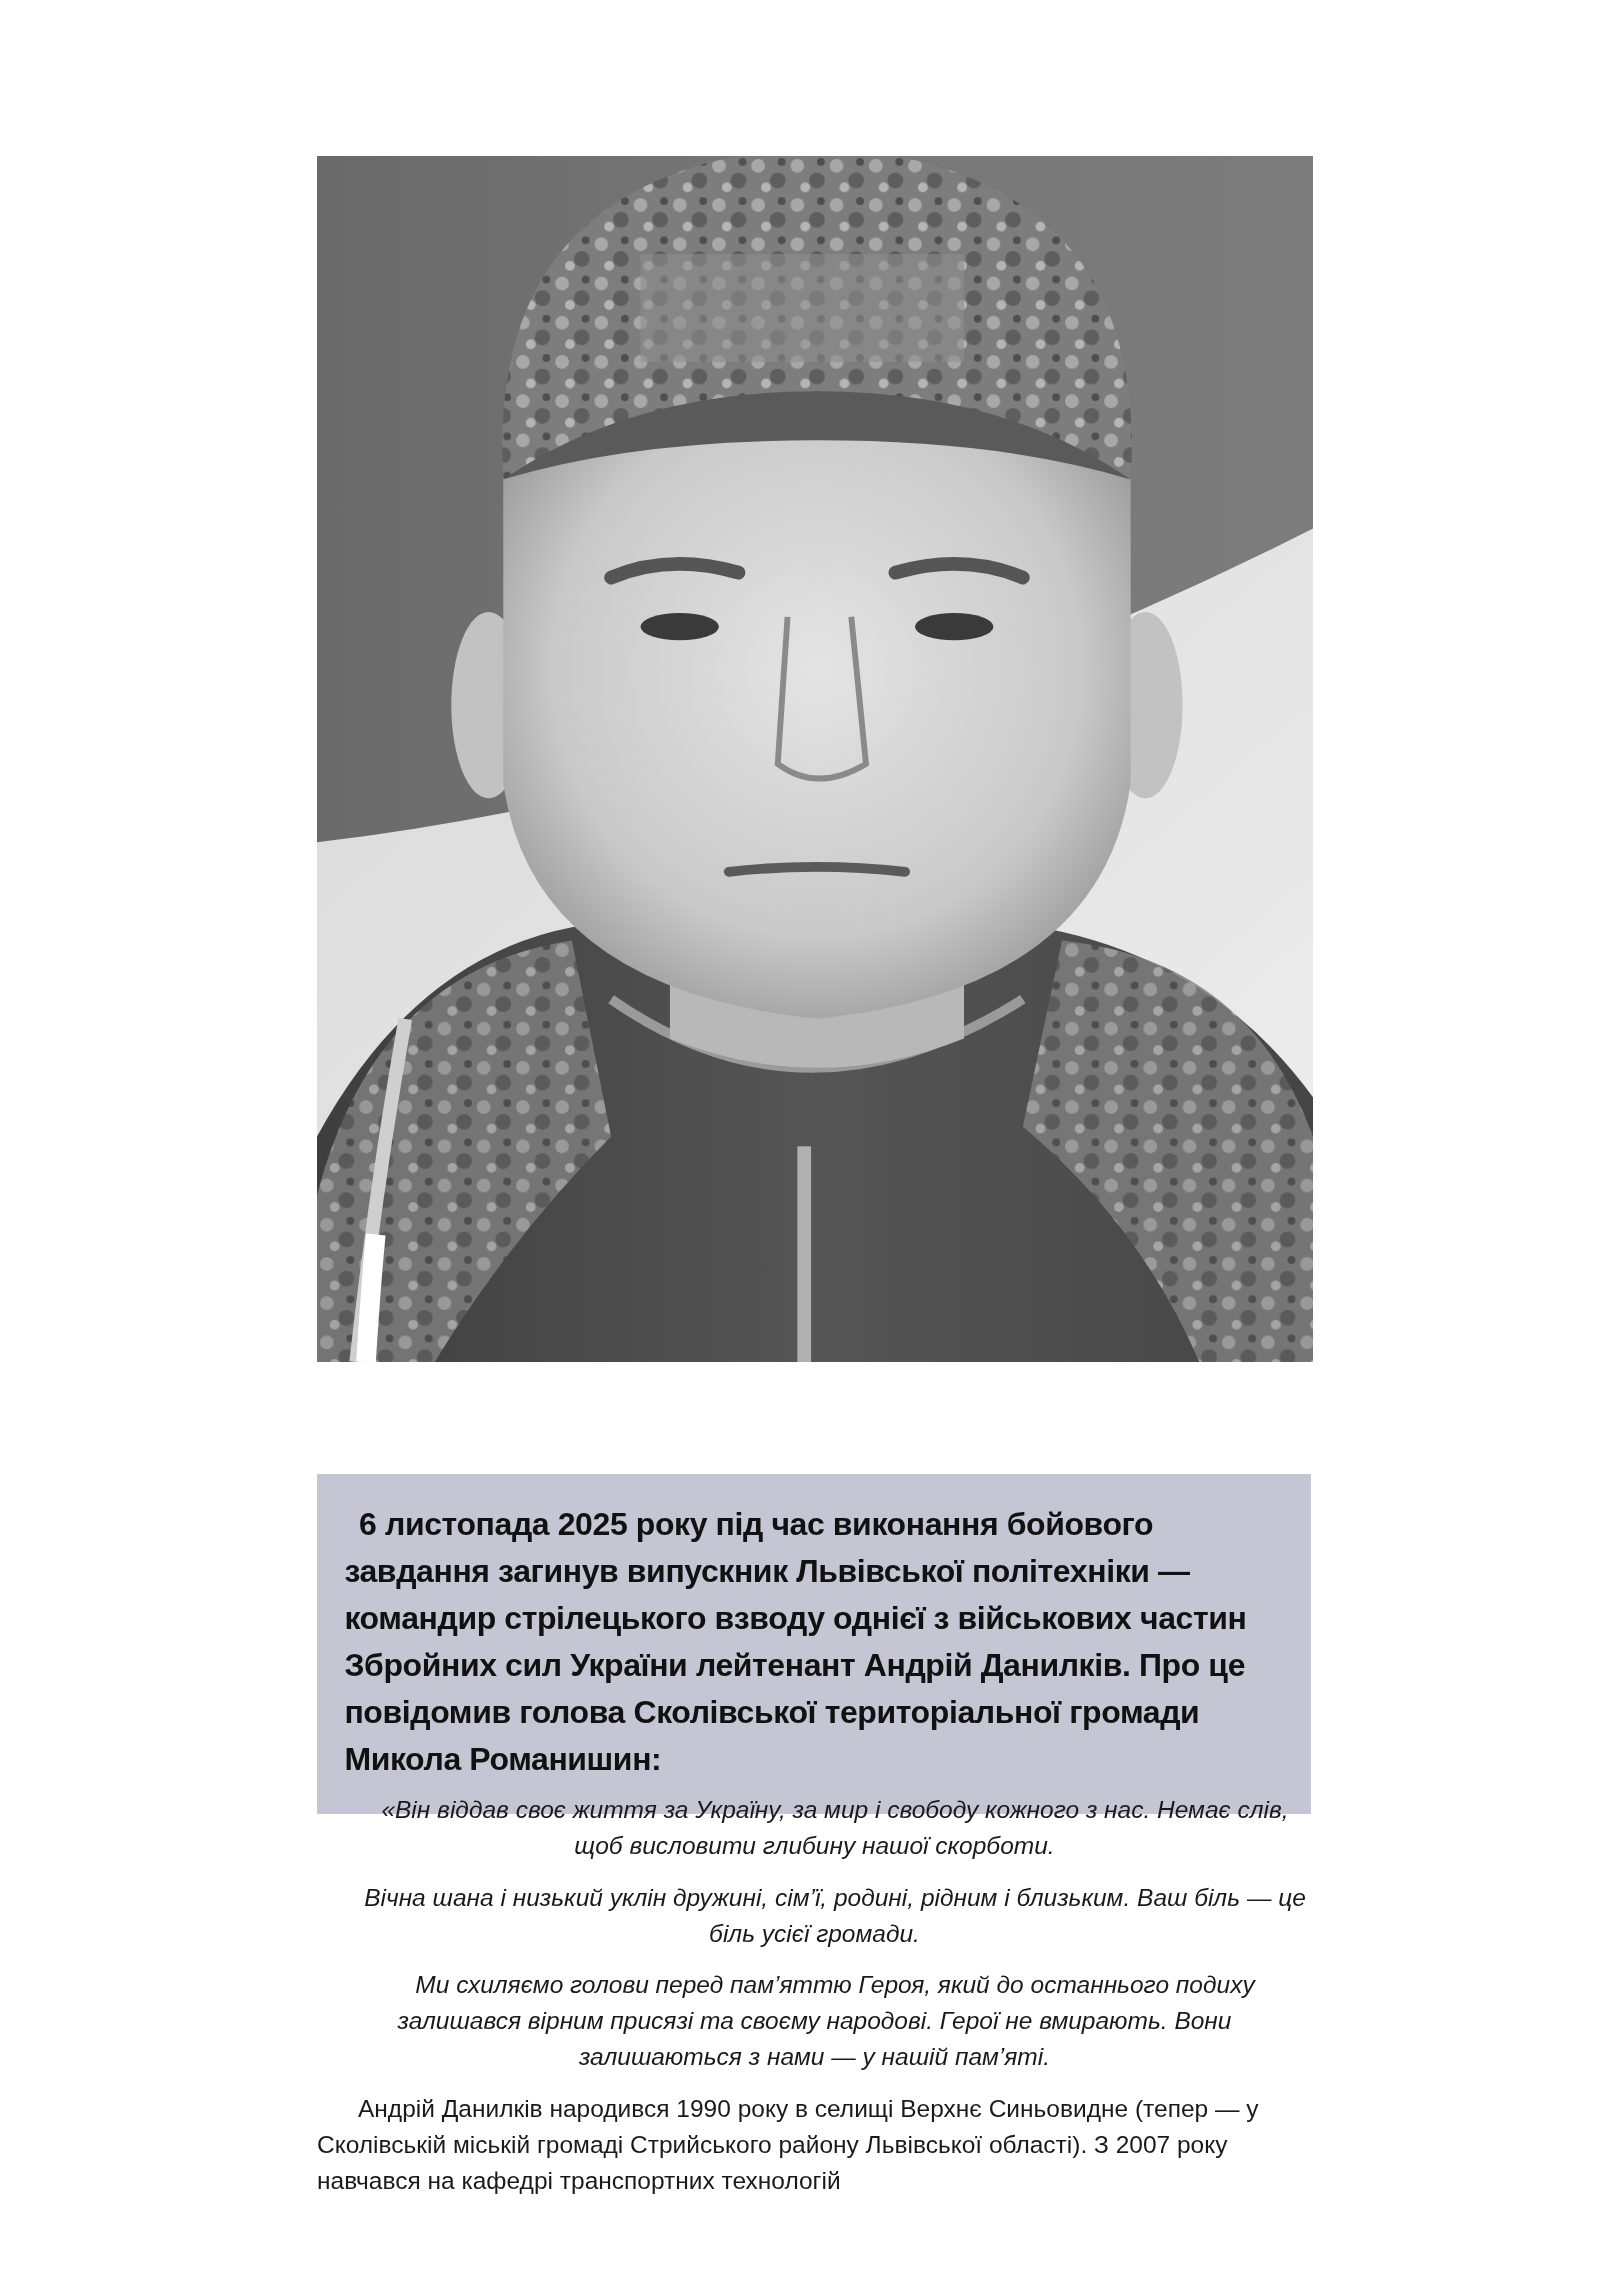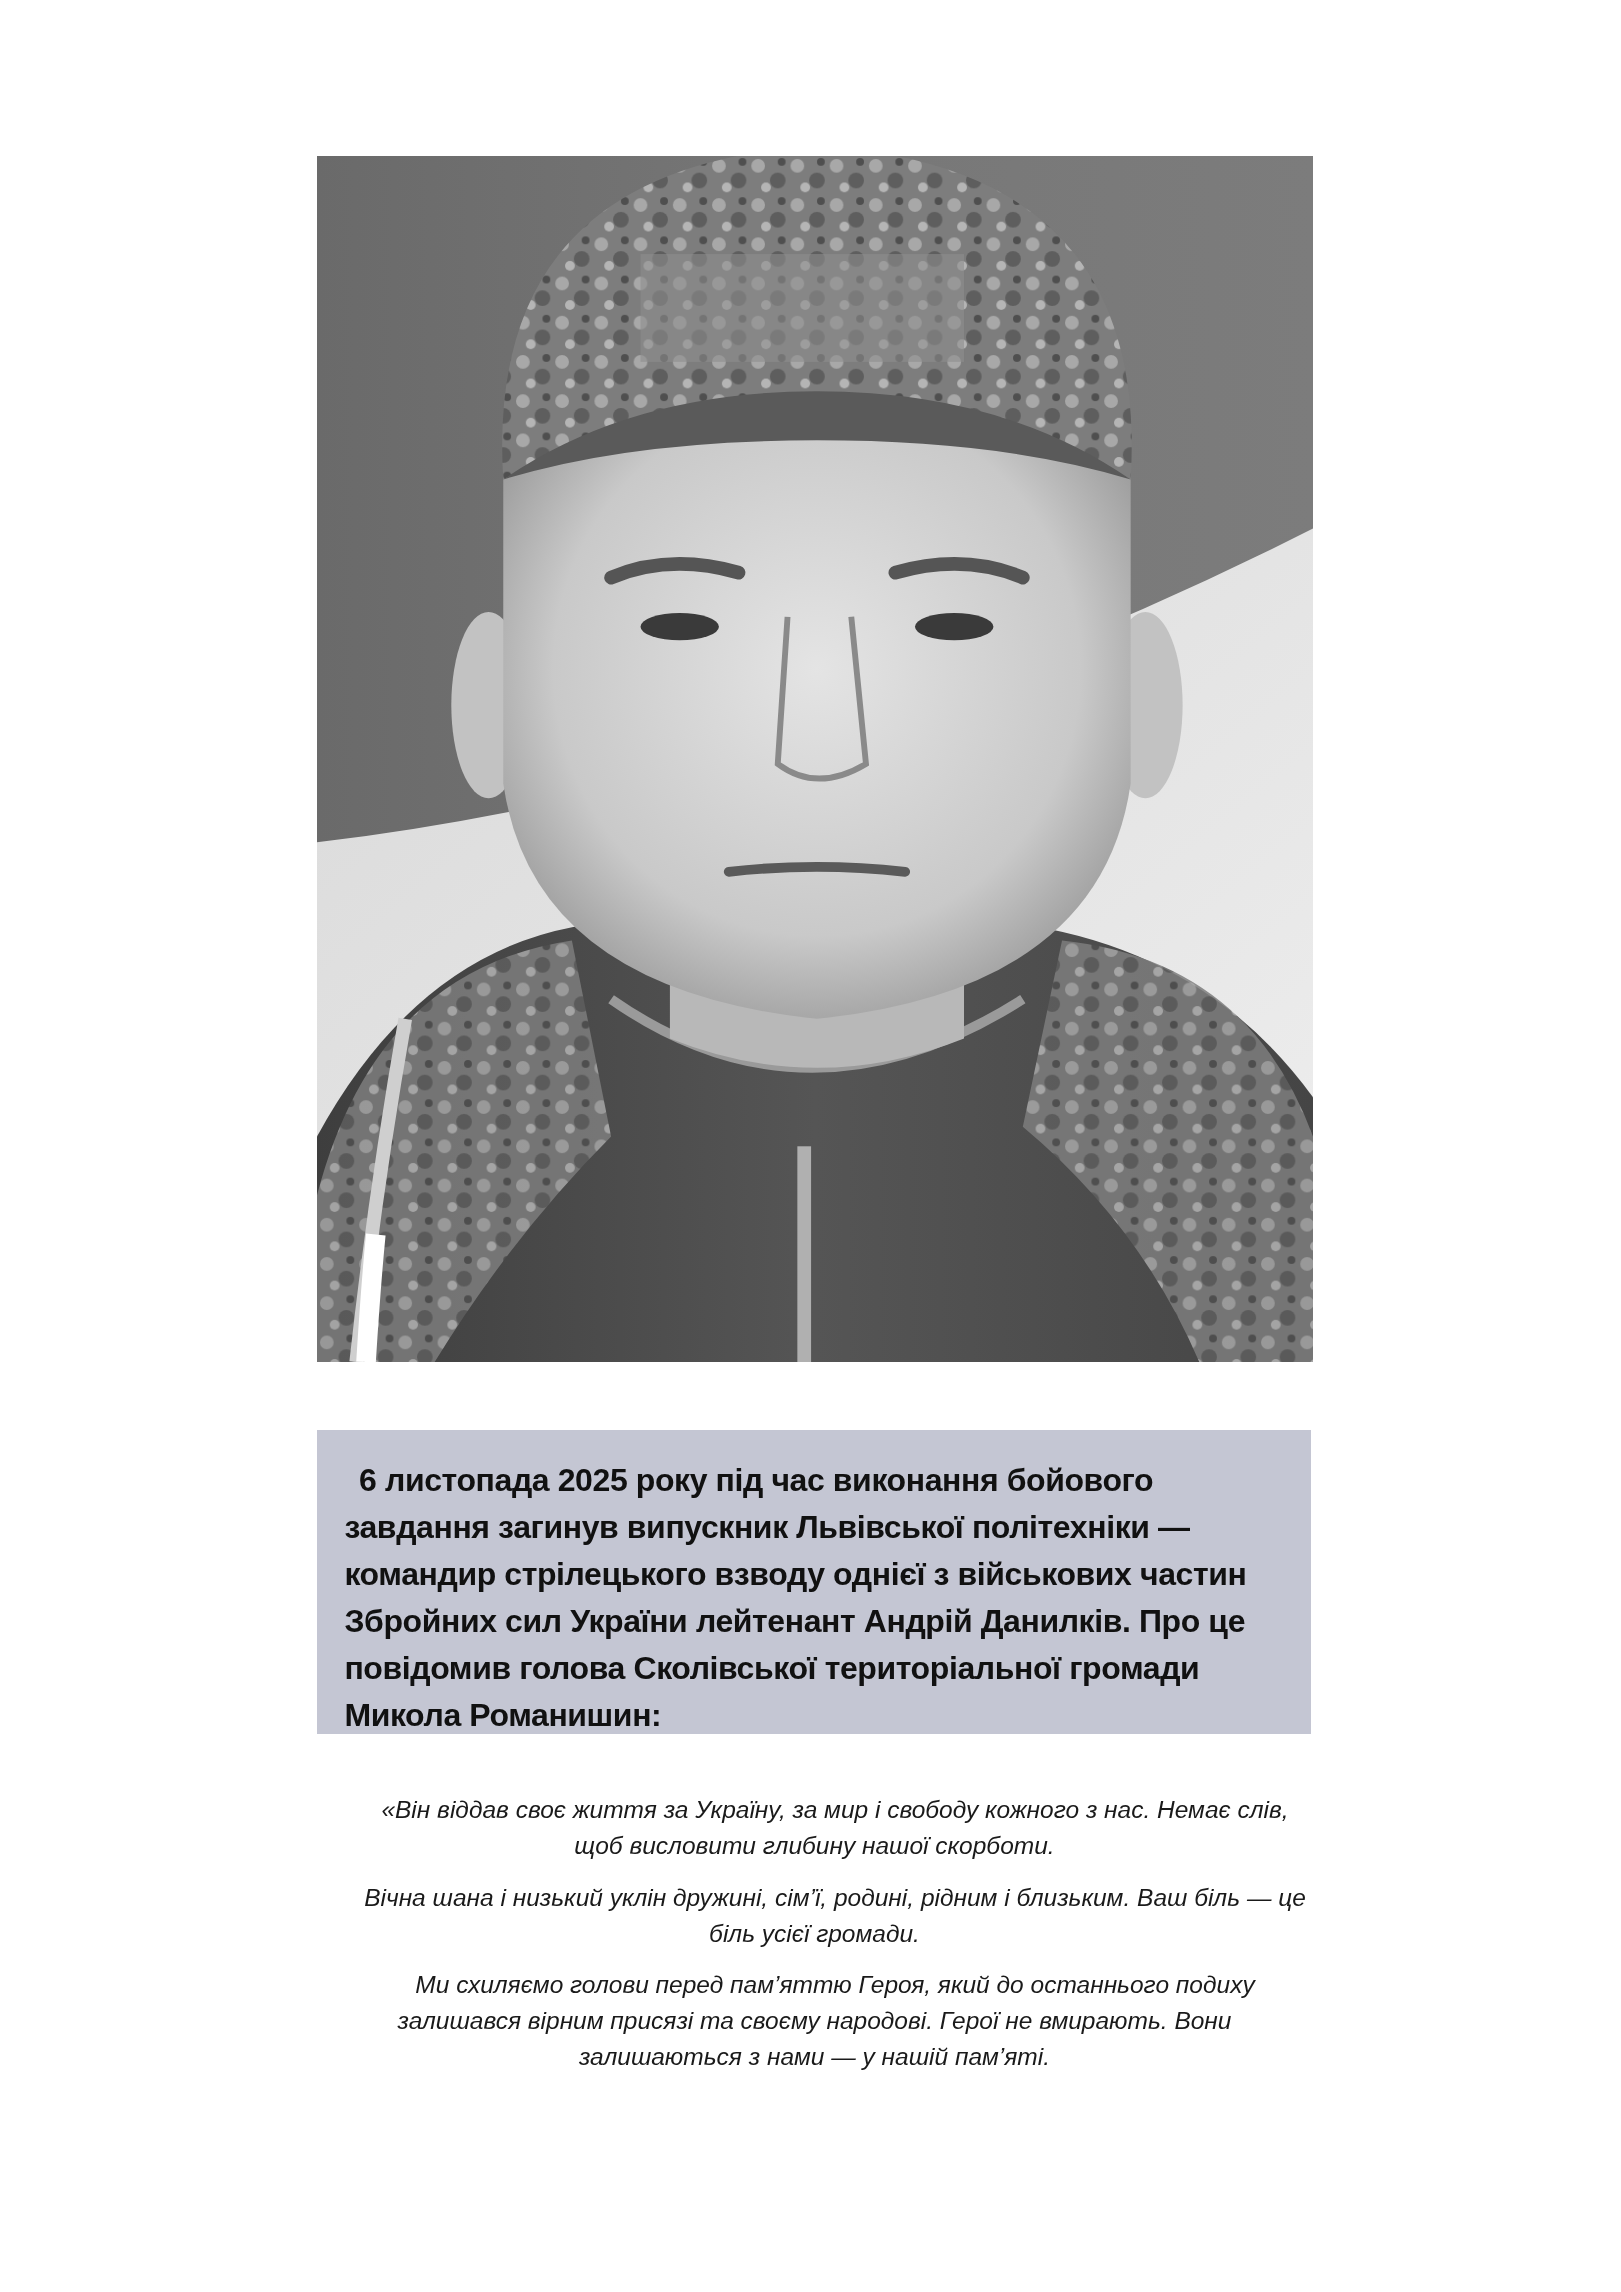--- a/index.html
+++ b/index.html
@@ -6,21 +6,21 @@
     body { width: 1621px; height: 2293px; position: relative; overflow: hidden; }
     .page { position: absolute; left: 0; top: 0; width: 1621px; height: 2293px; background: #fff; }
 
     .photo {
       position: absolute; left: 317px; top: 156px; width: 996px; height: 1206px;
       overflow: hidden; background: #6e6e6e;
     }
     .photo svg { display: block; width: 100%; height: 100%; }
 
     .lead-box {
-      position: absolute; left: 317px; top: 1430px; width: 994px; height: 304px;
+      position: absolute; left: 317px; top: 1474px; width: 994px; height: 340px;
       background: #c4c6d3; box-sizing: border-box; padding: 27.4px 19.6px 0 27.4px;
     }
     .lead-text {
       margin: 0;
       font-family: "Liberation Sans", sans-serif;
       font-weight: bold;
       font-size: 32px;
       line-height: 47px;
       color: #111111;
       text-indent: 14.7px;
@@ -112,16 +112,17 @@
   </div>
 
   <div class="lead-box">
     <p class="lead-text">6 листопада 2025 року під час виконання бойового завдання загинув випускник Львівської політехніки — командир стрілецького взводу однієї з військових частин Збройних сил України лейтенант Андрій Данилків. Про це повідомив голова Сколівської територіальної громади Микола Романишин:</p>
   </div>
 
   <div class="body-text">
     <p class="quote">«Він віддав своє життя за Україну, за мир і свободу кожного з нас. Немає слів, щоб висловити глибину нашої скорботи.</p>
     <p class="quote">Вічна шана і низький уклін дружині, сім’ї, родині, рідним і близьким. Ваш біль — це біль усієї громади.</p>
     <p class="quote">Ми схиляємо голови перед пам’яттю Героя, який до останнього подиху залишався вірним присязі та своєму народові. Герої не вмирають. Вони залишаються з нами — у нашій пам’яті.</p>
+    <p>Андрій Данилків народився 1990 року в селищі Верхнє Синьовидне (тепер — у Сколівській міській громаді Стрийського району Львівської області). З 2007 року навчався на кафедрі транспортних технологій</p>
   </div>
 
 </div>
 
 
 </body></html>

